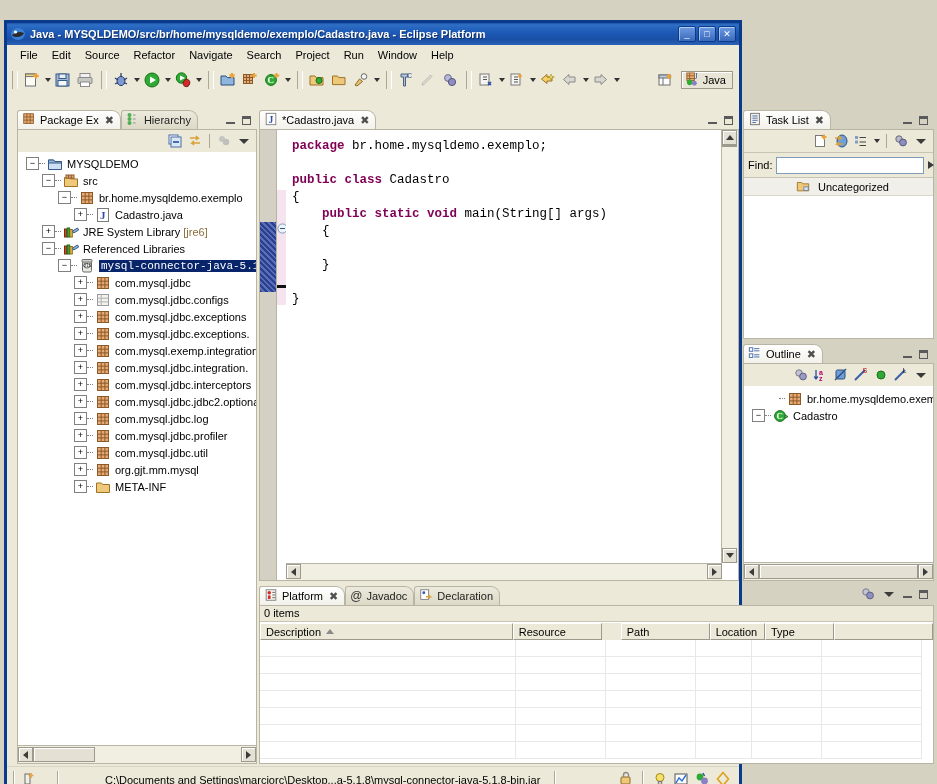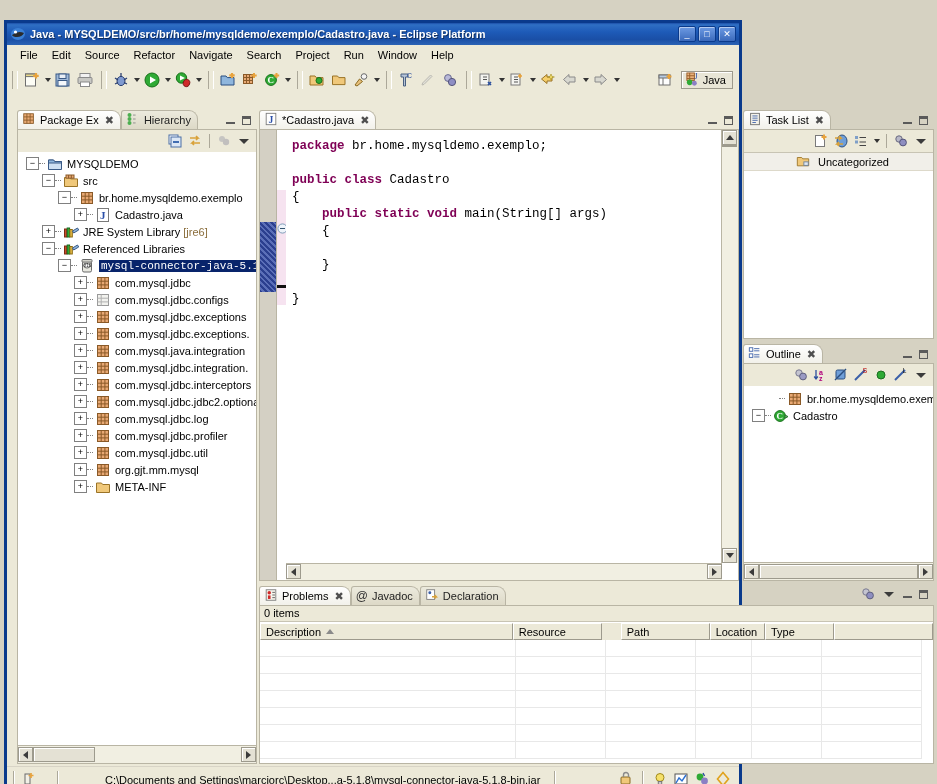--- a/index.html
+++ b/index.html
@@ -668,21 +668,21 @@
                   <span style="width: 56px; flex: 0 0 auto;"></span>
                   <span class="texp">+</span>
                   <span class="tdots"></span>
                   <span class="ticon"><svg width="16" height="16" viewBox="0 0 16 16">
                       <rect x="2.5" y="2.5" width="11" height="11" fill="#e8a974" stroke="#8a5a28"></rect>
                       <line x1="2.5" y1="6.2" x2="13.5" y2="6.2" stroke="#8a5a28"></line>
                       <line x1="2.5" y1="9.9" x2="13.5" y2="9.9" stroke="#8a5a28"></line>
                       <line x1="6.2" y1="2.5" x2="6.2" y2="13.5" stroke="#8a5a28"></line>
                       <line x1="9.9" y1="2.5" x2="9.9" y2="13.5" stroke="#8a5a28"></line>
                     </svg></span>
-                  <span class="tlabel">com.mysql.java.integration</span>
+                  <span class="tlabel">com.mysql.exemp.integration</span>
                 </div>
                 <div class="trow" style="height: 17px;">
                   <span style="width: 56px; flex: 0 0 auto;"></span>
                   <span class="texp">+</span>
                   <span class="tdots"></span>
                   <span class="ticon"><svg width="16" height="16" viewBox="0 0 16 16">
                       <rect x="2.5" y="2.5" width="11" height="11" fill="#e8a974" stroke="#8a5a28"></rect>
                       <line x1="2.5" y1="6.2" x2="13.5" y2="6.2" stroke="#8a5a28"></line>
                       <line x1="2.5" y1="9.9" x2="13.5" y2="9.9" stroke="#8a5a28"></line>
                       <line x1="6.2" y1="2.5" x2="6.2" y2="13.5" stroke="#8a5a28"></line>
@@ -902,20 +902,26 @@
           <span class="vt-sep"></span>
           <span class="vt-btn">
             <svg width="16" height="16" viewBox="0 0 16 16">
               <circle cx="6" cy="6" r="3.2" fill="#b9b9c8" stroke="#6a6a80"></circle>
               <circle cx="10" cy="9.5" r="3.4" fill="#8e8ec0" stroke="#55557a"></circle>
             </svg>
           </span>
           <span class="vt-btn">
                 <i class="vmenu-arrow"></i>
               </span>
+        </div>
+        <div class="find-row">
+          <span class="find-label">Find:</span>
+          <input class="find-input" type="text" value="" style="">
+          <span class="tri-r"></span>
+
         </div>
         <div class="uncat-row">
           <span>
             <svg width="14" height="14" viewBox="0 0 16 16">
               <path d="M1.5 4 h5 l1.2 1.5 h6.8 v8 h-13z" fill="#f0c87a" stroke="#9a7327"></path>
               <rect x="9" y="9" width="5" height="4" fill="#dfe7f2" stroke="#6a7f9a"></rect>
             </svg>
           </span>
           <span>Uncategorized</span>
         </div>
@@ -1032,21 +1038,21 @@
           <span>
             <svg width="14" height="14" viewBox="0 0 16 16">
               <rect x="2.5" y="2" width="11" height="12" fill="#f6f4ec" stroke="#7a7a7a"></rect>
               <circle cx="6" cy="5.5" r="2" fill="#cf2a2a"></circle>
               <rect x="4.5" y="8.5" width="3" height="4" fill="#cf2a2a"></rect>
               <line x1="9.5" y1="5" x2="12.5" y2="5" stroke="#555"></line>
               <line x1="9.5" y1="8" x2="12.5" y2="8" stroke="#555"></line>
               <line x1="9.5" y1="11" x2="12.5" y2="11" stroke="#555"></line>
             </svg>
           </span>
-          <span>Problems</span>
+          <span>Platform</span>
           <span class="closex">✖</span>
         </div>
         <div class="vtab inactive">
           <span style="font-size:12px;color:#333;">@</span>
           <span>Javadoc</span>
         </div>
         <div class="vtab inactive">
           <span>
             <svg width="14" height="14" viewBox="0 0 16 16">
               <rect x="2" y="2" width="9" height="11" fill="#fff" stroke="#7a7a7a"></rect>

